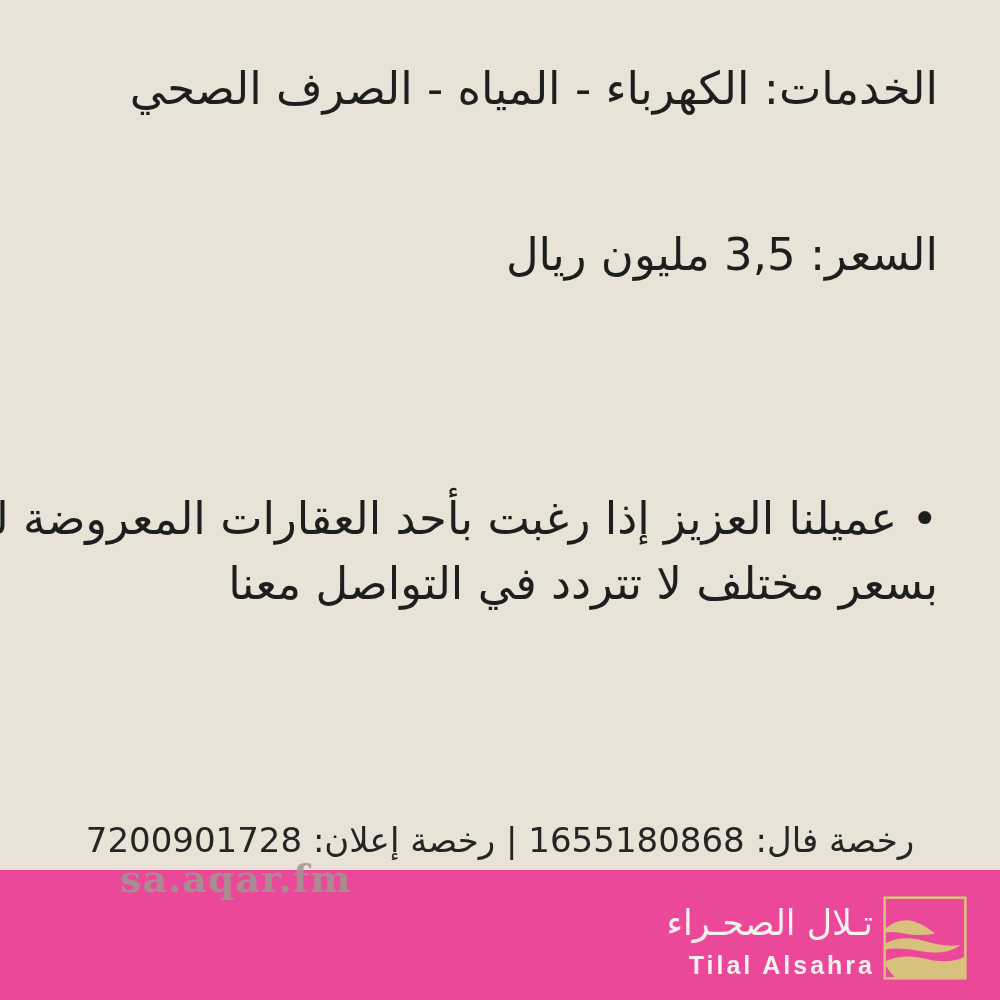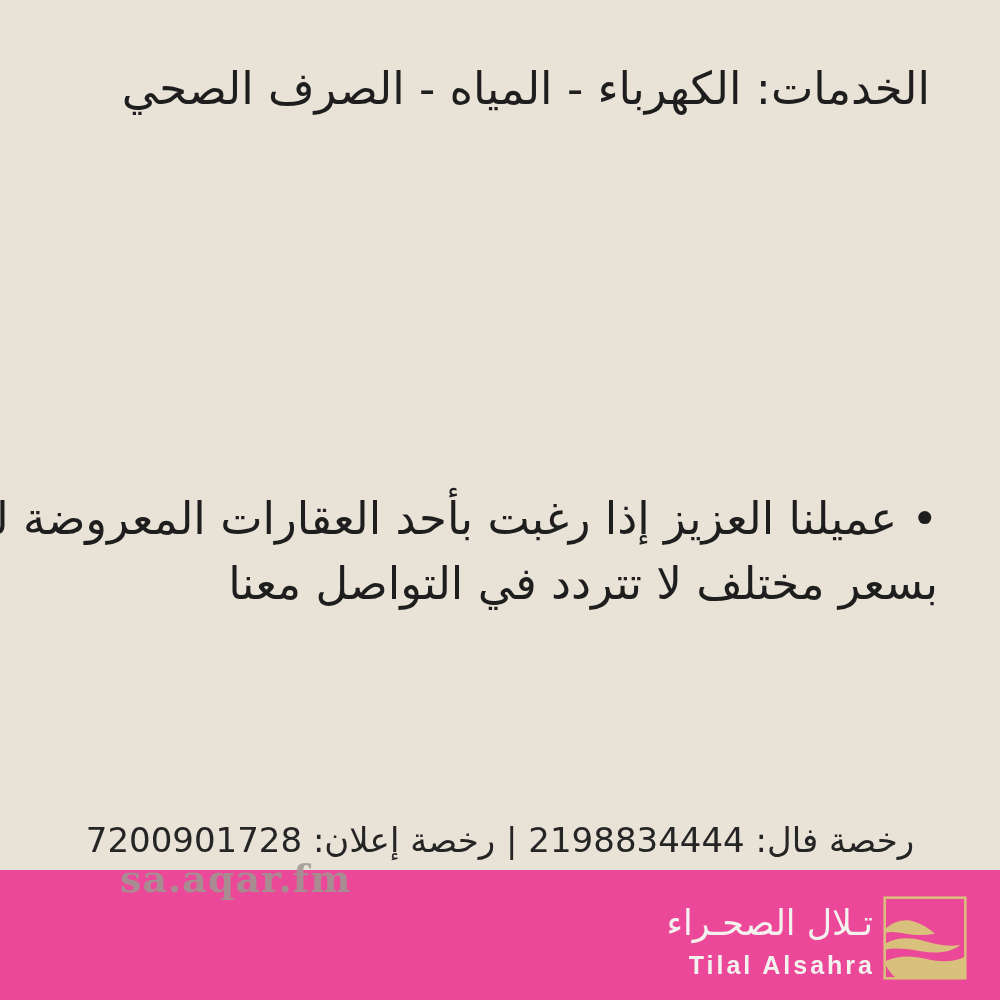--- a/index.html
+++ b/index.html
@@ -11,21 +11,21 @@
     width: 1000px;
     height: 1000px;
     background: #e9e2d7;
     color: #1e1e1e;
   }
 
   .ar { direction: rtl; unicode-bidi: embed; }
 
   .txt-line {
     position: absolute;
-    right: 70px;
+    right: 62px;
     text-align: right;
     font-size: 45px;
     letter-spacing: 0;
     color: #1e1e1e;
     white-space: nowrap;
   }
 
   .line-services { top: 62px; }
   .line-price    { top: 228px; }
   .line-bullet1  { top: 364px; }
@@ -113,28 +113,29 @@
     height: 84px;
   }
 </style>
 </head>
 <body>
 
 <div class="canvas">
 
   <div class="txt-line ar line-services">الخدمات: الكهرباء - المياه - الصرف الصحي</div>
 
+  <div class="txt-line ar line-price">السعر: 3,5 مليون ريال</div>
 
 
   <div class="para-offer ar">
     <div>• عميلنا العزيز إذا رغبت بأحد العقارات المعروضة لدينا</div>
     <div>بسعر مختلف لا تتردد في التواصل معنا</div>
   </div>
 
-  <div class="license ar">رخصة فال: 2198834444 | رخصة إعلان: 7200901728</div>
+  <div class="license ar">رخصة فال: 1655180868 | رخصة إعلان: 7200901728</div>
 
 
   <div class="wm-domain">sa.aqar.fm</div>
 
   <div class="footer">
     <div class="brand-ar ar">تـلال الصحـراء</div>
     <div class="brand-en">Tilal Alsahra</div>
 
     <div class="logo-box">
       <svg viewBox="0 0 100 100" width="84" height="84" xmlns="http://www.w3.org/2000/svg">

